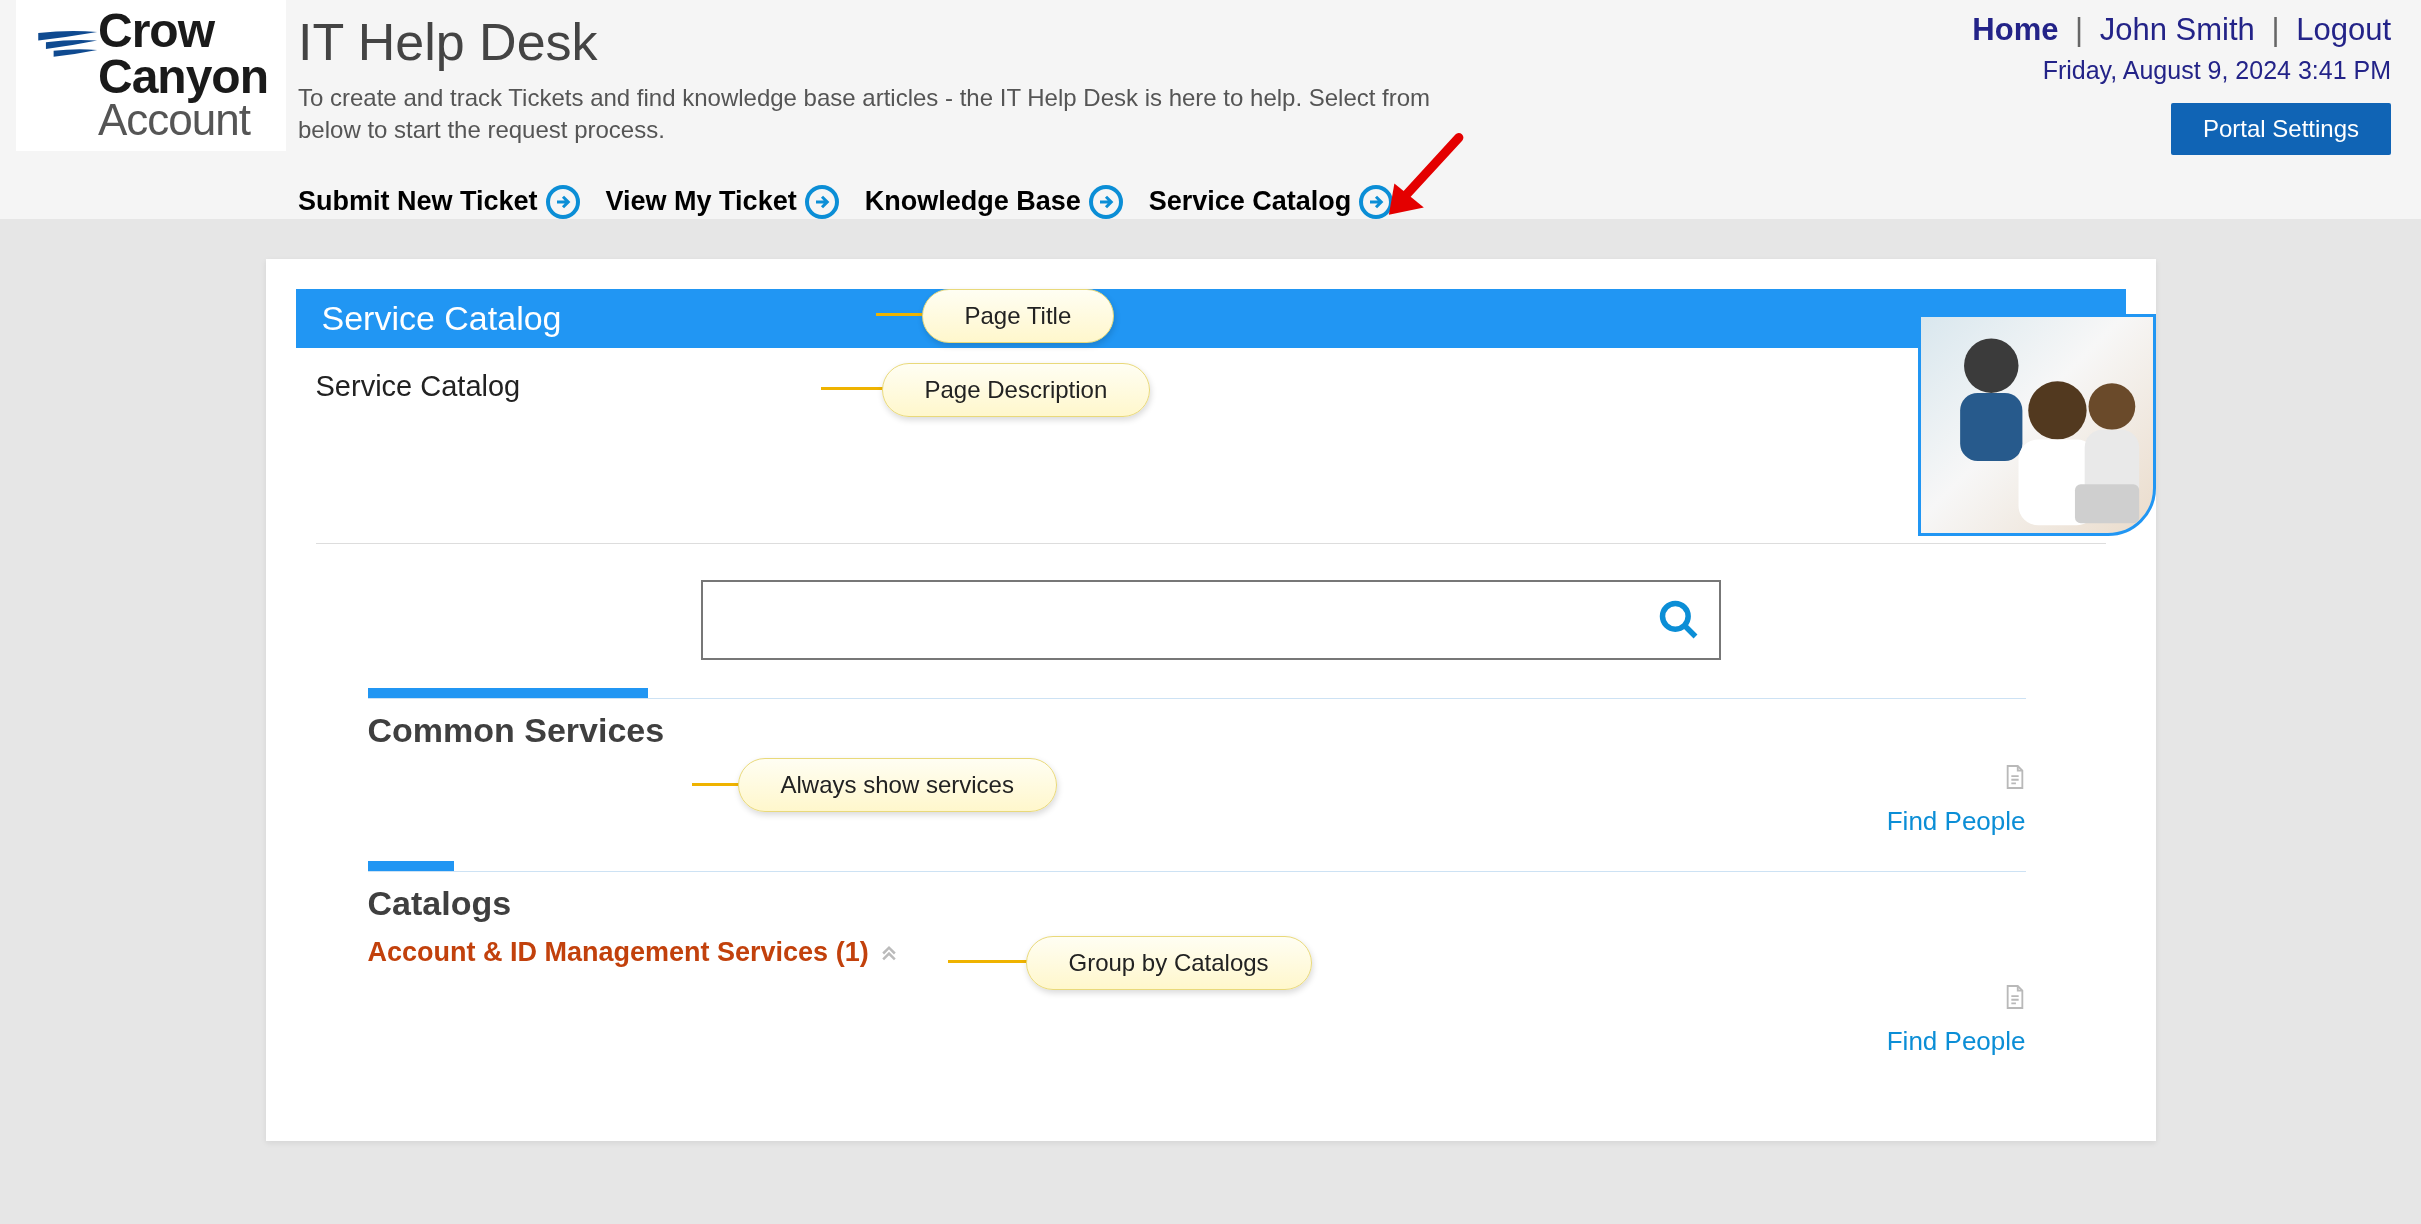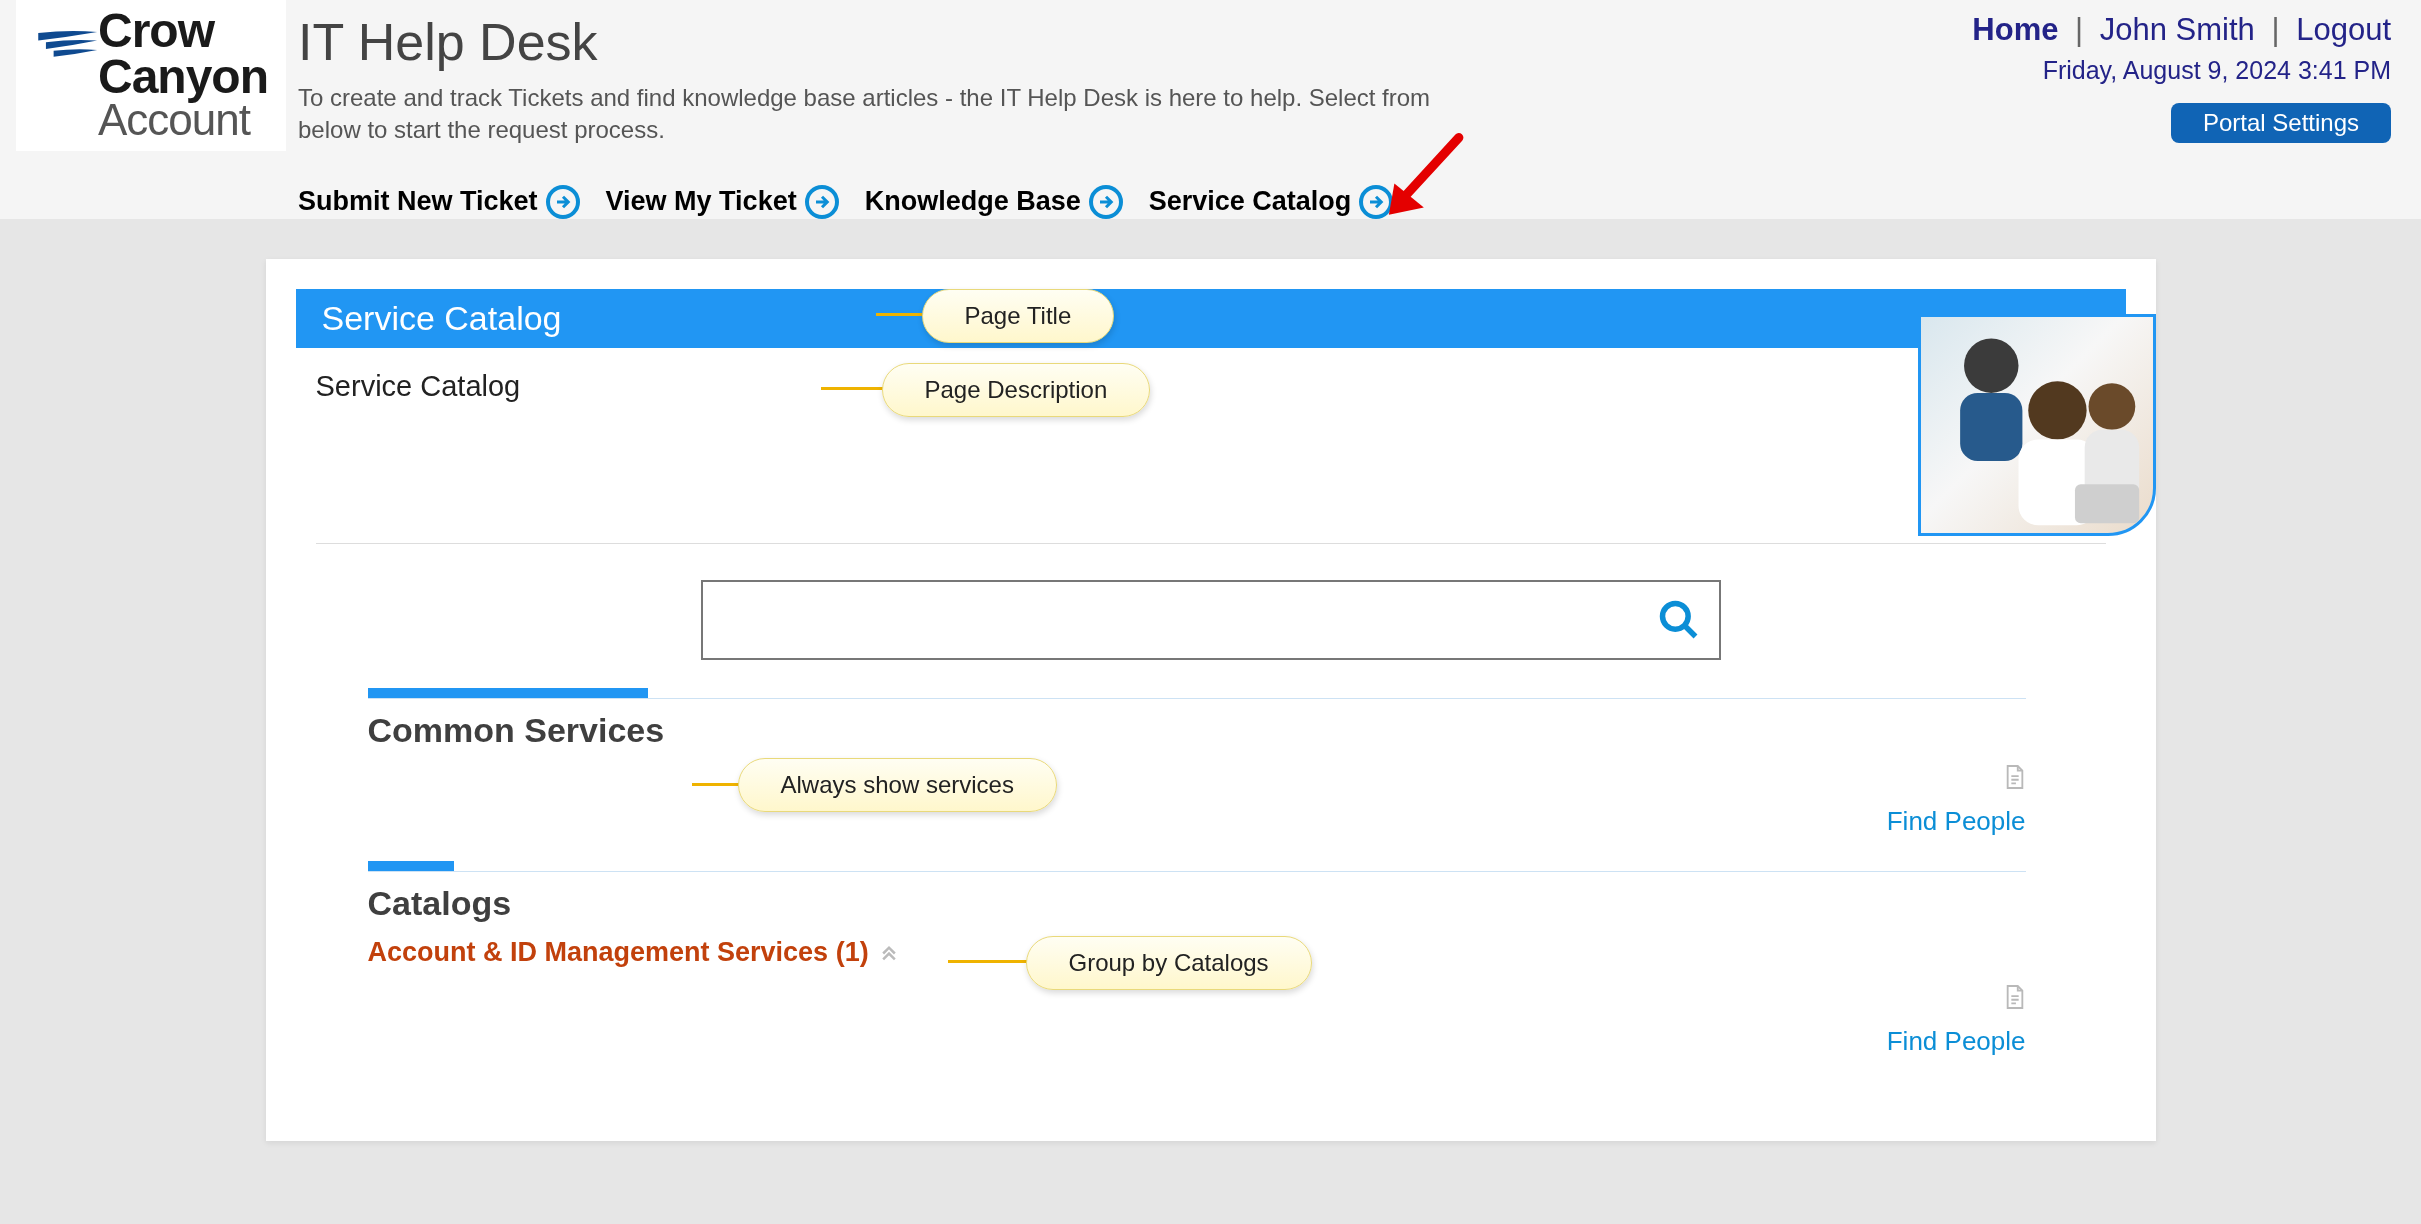--- a/index.html
+++ b/index.html
@@ -93,24 +93,24 @@
   .top-links .sep { color: #666; margin: 0 8px; }
   .datetime {
     font-size: 25px;
     color: #232388;
     margin-bottom: 18px;
   }
   .portal-settings-btn {
     background: #1064b5;
     color: #fff;
     border: none;
-    padding: 6px 32px;
+    padding: 12px 32px;
     font-size: 24px;
     cursor: pointer;
-    border-radius: 8px;
+    border-radius: 2px;
   }
 
   .red-arrow {
     position: absolute;
     left: 1376px;
     top: 132px;
     width: 92px;
     height: 92px;
     pointer-events: none;
   }

